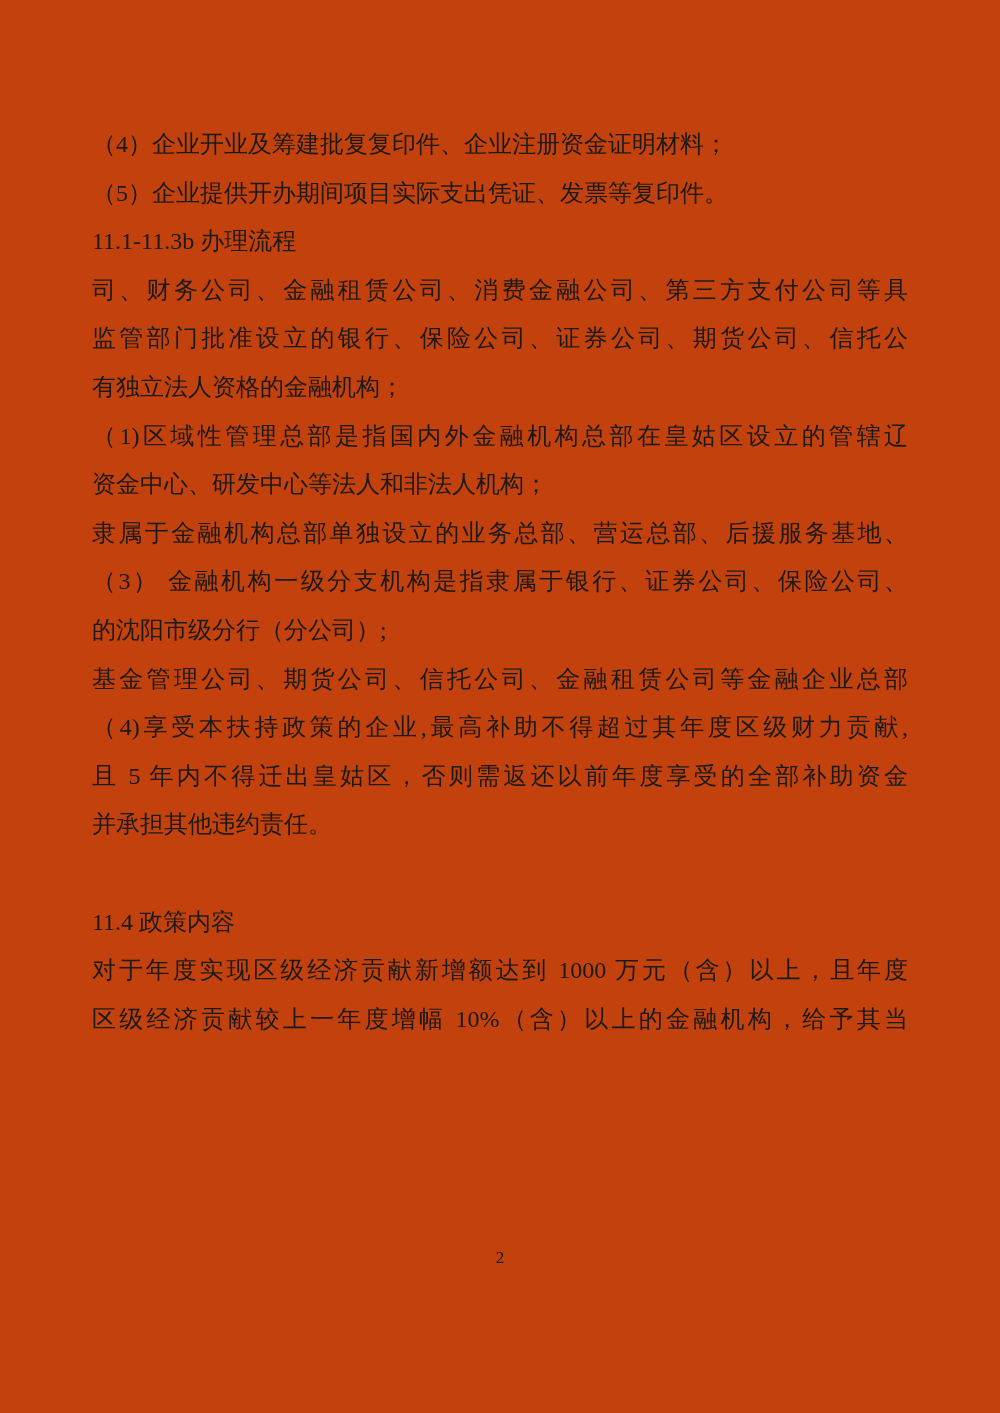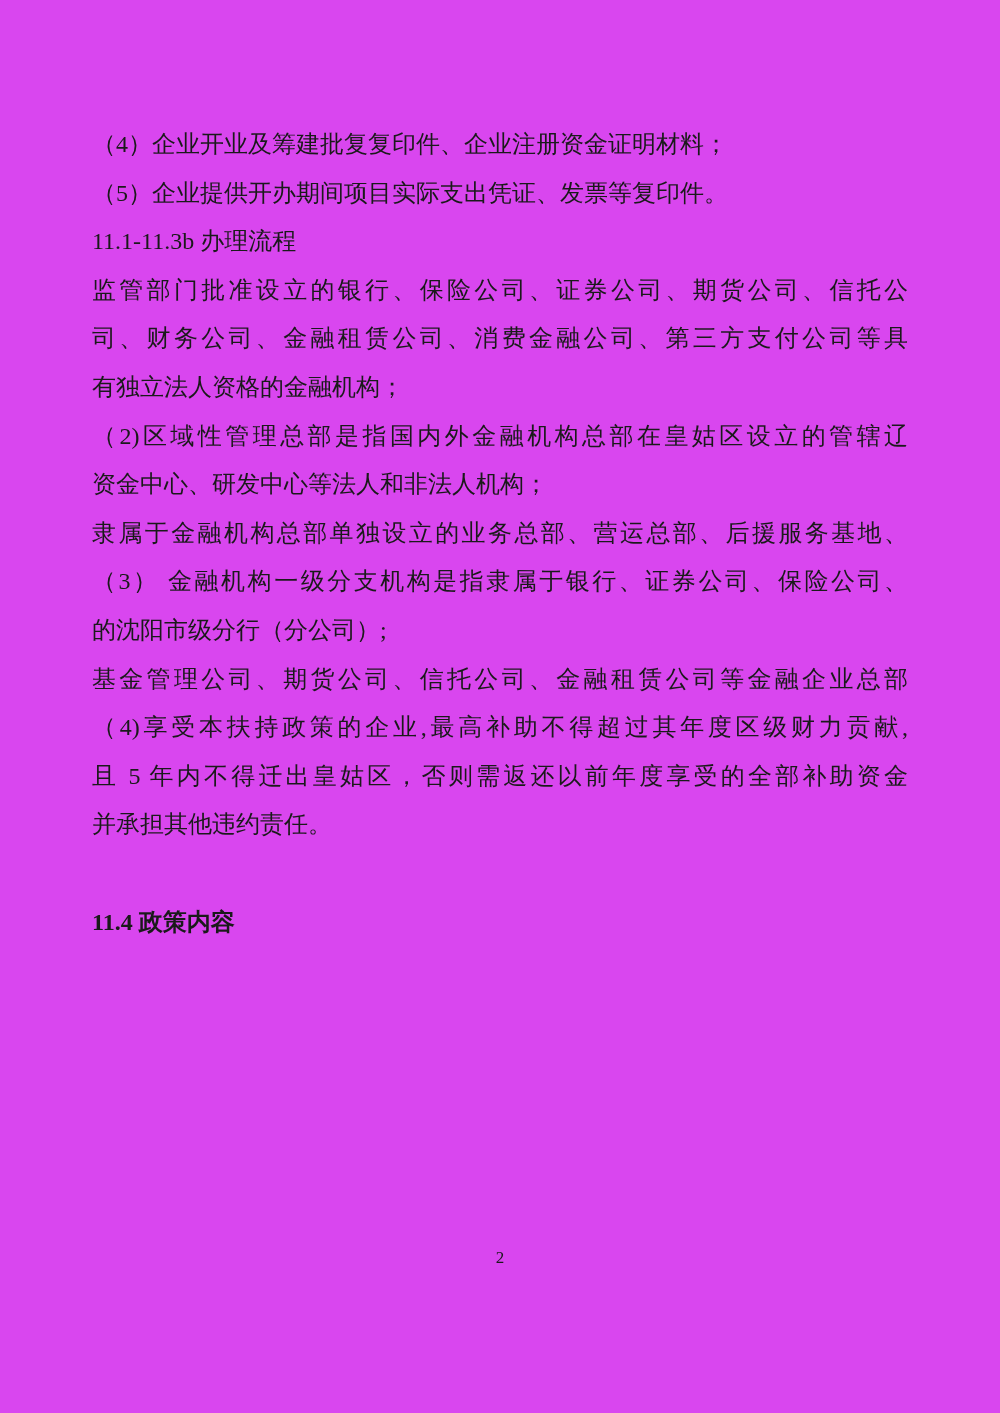--- a/index.html
+++ b/index.html
@@ -4,21 +4,21 @@
 <style>
   html, body {
     margin: 0;
     padding: 0;
     background: #ffffff;
   }
   .page {
     position: relative;
     width: 1000px;
     height: 1413px;
-    background: #d946ef;
+    background: #c2410c;
     font-family: "Liberation Serif", "DejaVu Serif", serif;
     color: #1a1a1a;
     overflow: hidden;
   }
   .content {
     position: absolute;
     left: 92px;
     top: 120px;
     width: 816px;
     font-size: 24px;
@@ -30,21 +30,21 @@
   }
   .line {
     text-align: left;
     white-space: normal;
   }
   .line.fill {
     text-align: justify;
     text-align-last: justify;
   }
   .para.heading .line {
-    font-weight: 700;
+    font-weight: 400;
   }
   .spacer {
     height: 48.6px;
   }
   .page-number {
     position: absolute;
     left: 0;
     right: 0;
     top: 1246px;
     text-align: center;
@@ -61,38 +61,42 @@
       <div class="para body">
         <div class="line">（4）企业开业及筹建批复复印件、企业注册资金证明材料；</div>
       </div>
       <div class="para body">
         <div class="line">（5）企业提供开办期间项目实际支出凭证、发票等复印件。</div>
       </div>
       <div class="para body">
         <div class="line">11.1-11.3b 办理流程</div>
       </div>
       <div class="para body">
+        <div class="line fill">司、财务公司、金融租赁公司、消费金融公司、第三方支付公司等具</div>
         <div class="line fill">监管部门批准设立的银行、保险公司、证券公司、期货公司、信托公</div>
-        <div class="line fill">司、财务公司、金融租赁公司、消费金融公司、第三方支付公司等具</div>
         <div class="line">有独立法人资格的金融机构；</div>
       </div>
       <div class="para body">
-        <div class="line fill">（2)区域性管理总部是指国内外金融机构总部在皇姑区设立的管辖辽</div>
+        <div class="line fill">（1)区域性管理总部是指国内外金融机构总部在皇姑区设立的管辖辽</div>
         <div class="line">资金中心、研发中心等法人和非法人机构；</div>
         <div class="line fill">隶属于金融机构总部单独设立的业务总部、营运总部、后援服务基地、</div>
       </div>
       <div class="para body">
         <div class="line fill">（3） 金融机构一级分支机构是指隶属于银行、证券公司、保险公司、</div>
         <div class="line">的沈阳市级分行（分公司）;</div>
         <div class="line fill">基金管理公司、期货公司、信托公司、金融租赁公司等金融企业总部</div>
       </div>
       <div class="para body">
         <div class="line fill">（4)享受本扶持政策的企业,最高补助不得超过其年度区级财力贡献,</div>
         <div class="line fill">且 5 年内不得迁出皇姑区，否则需返还以前年度享受的全部补助资金</div>
         <div class="line">并承担其他违约责任。</div>
       </div>
       <div class="spacer"></div>
       <div class="para heading">
         <div class="line">11.4 政策内容</div>
       </div>
+      <div class="para body">
+        <div class="line fill">对于年度实现区级经济贡献新增额达到 1000 万元（含）以上，且年度</div>
+        <div class="line fill">区级经济贡献较上一年度增幅 10%（含）以上的金融机构，给予其当</div>
+      </div>
     </div>
   <div class="page-number">2</div>
 </div>
 
 </body></html>

